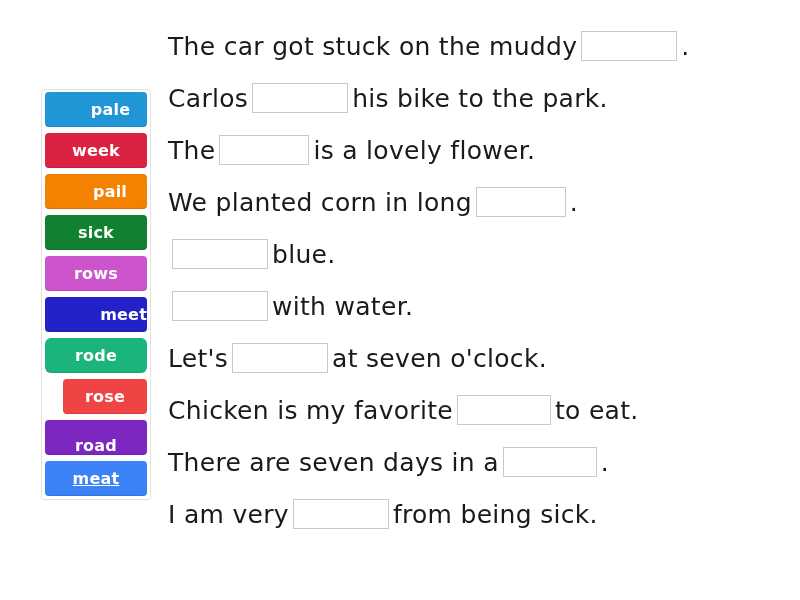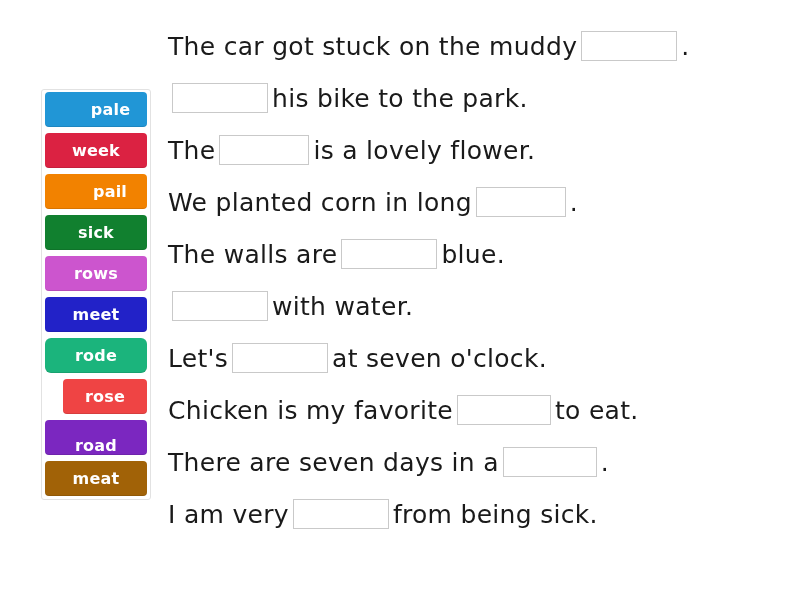--- a/index.html
+++ b/index.html
@@ -97,59 +97,59 @@
       </div>
       <div class="word-tile" style="background: rgb(242, 130, 0); padding-left: 28px;">
         <span>pail</span>
       </div>
       <div class="word-tile" style="background: rgb(17, 128, 47);">
         <span>sick</span>
       </div>
       <div class="word-tile" style="background: rgb(204, 85, 206);">
         <span>rows</span>
       </div>
-      <div class="word-tile" style="background: rgb(34, 34, 200);">
+      <div class="word-tile" style="background: rgb(34, 34, 200); justify-content: flex-end;">
         <span>meet</span>
       </div>
       <div class="word-tile" style="background: rgb(27, 180, 124); border-radius: 6px;">
         <span>rode</span>
       </div>
       <div class="word-tile" style="background: #ef4444; margin-left: 18px;">
         <span>rose</span>
       </div>
       <div class="word-tile" style="background: rgb(123, 39, 192); align-items: flex-end;">
         <span>road</span>
       </div>
-      <div class="word-tile" style="background: #a16207;">
+      <div class="word-tile" style="background: #3b82f6; text-decoration: underline;">
         <span>meat</span>
       </div>
     </div>
 
   <div id="sentences">
       <div class="sentence-row">
         <span class="seg">The car got stuck on the muddy</span>
         <span class="blank" style="width: 96px;"></span>
         <span class="seg">.</span>
       </div>
       <div class="sentence-row">
+        <span class="seg">Carlos</span>
         <span class="blank" style="width: 96px;"></span>
         <span class="seg">his bike to the park.</span>
       </div>
       <div class="sentence-row">
         <span class="seg">The</span>
         <span class="blank" style="width: 90px;"></span>
         <span class="seg">is a lovely flower.</span>
       </div>
       <div class="sentence-row">
         <span class="seg">We planted corn in long</span>
         <span class="blank" style="width: 90px;"></span>
         <span class="seg">.</span>
       </div>
       <div class="sentence-row">
-        <span class="seg">The walls are</span>
         <span class="blank" style="width: 96px;"></span>
         <span class="seg">blue.</span>
       </div>
       <div class="sentence-row">
         <span class="blank" style="width: 96px;"></span>
         <span class="seg">with water.</span>
       </div>
       <div class="sentence-row">
         <span class="seg">Let's</span>
         <span class="blank" style="width: 96px;"></span>

